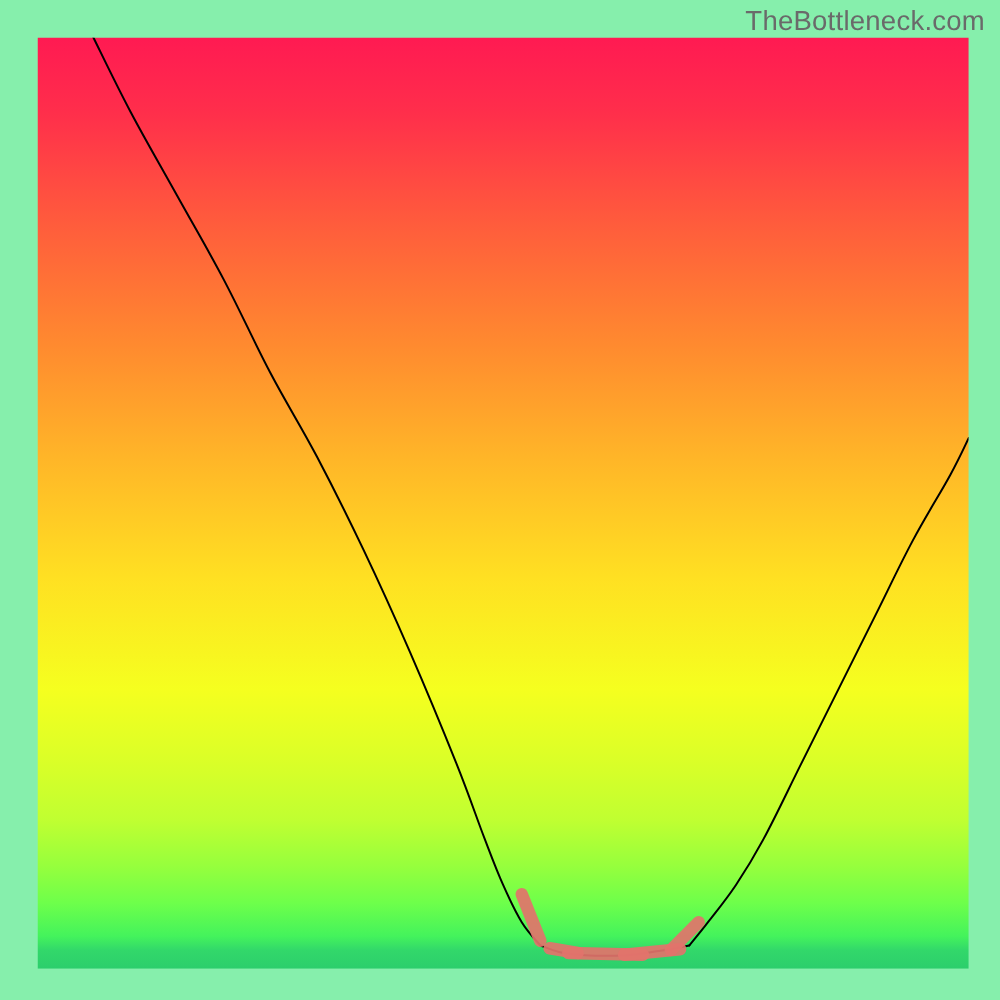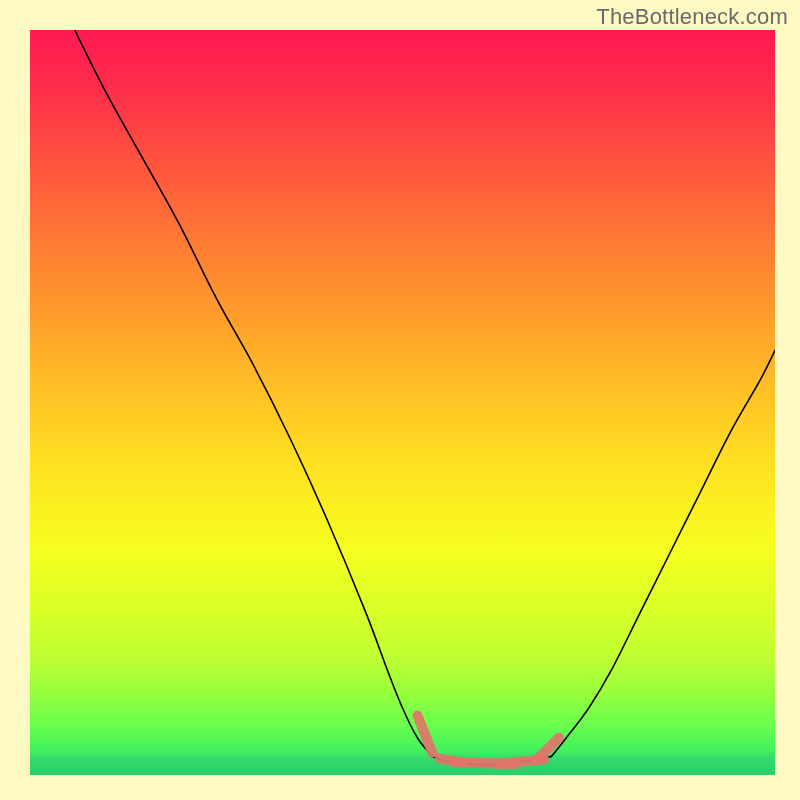--- a/index.html
+++ b/index.html
@@ -8,21 +8,21 @@
     width: 800px;
     height: 800px;
     background: #000;
     overflow: hidden;
     font-family: Arial, Helvetica, sans-serif;
   }
   .frame {
     position: relative;
     width: 800px;
     height: 800px;
-    background: #fef9c3;
+    background: #86efac;
   }
   .watermark {
     position: absolute;
     top: 4px;
     right: 12px;
     color: #6a6a6a;
     font-size: 22px;
     font-weight: 400;
     letter-spacing: 0.2px;
     z-index: 10;

